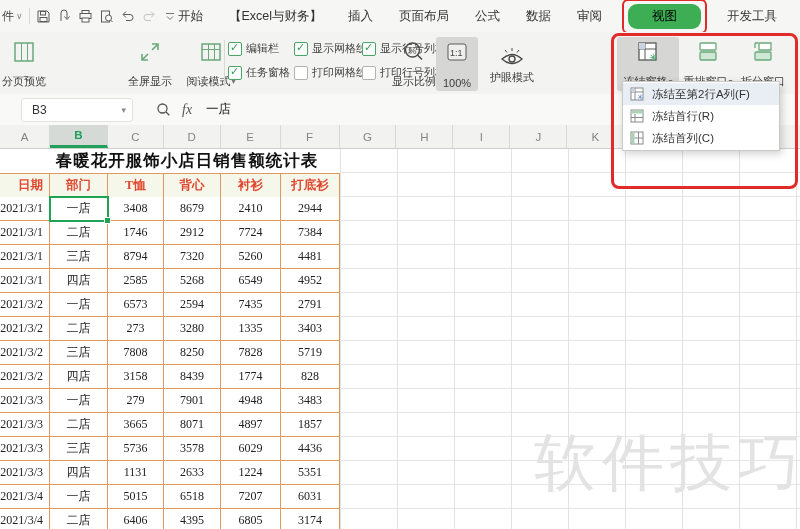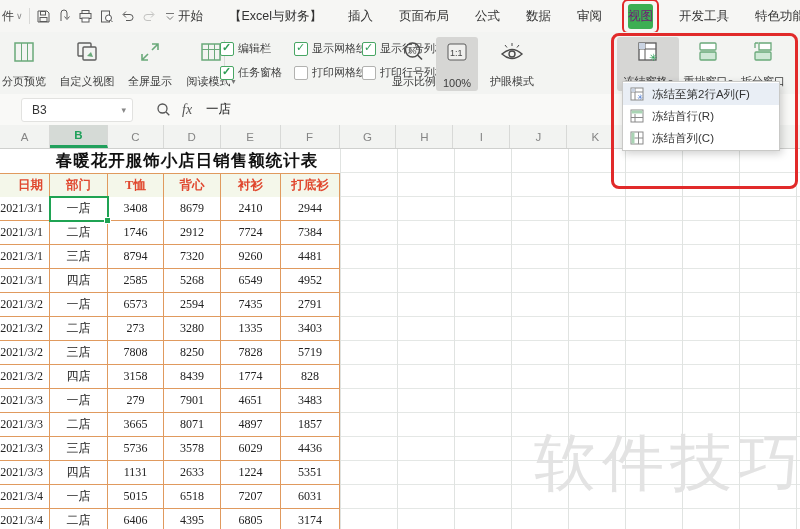--- a/index.html
+++ b/index.html
@@ -9,47 +9,47 @@
   #menubar{position:absolute;left:0;top:0;width:800px;height:32px;background:#f6f6f4;
            display:flex;align-items:center;border-bottom:1px solid #e3e3e1;}
   .qat{display:flex;align-items:center;gap:6px;width:176px;flex:0 0 auto;padding-left:2px;}
   .qat .filemenu{display:flex;align-items:center;gap:2px;color:#444;font-size:12px;}
   .qat .chev{font-size:9px;color:#888;}
   .vbar{width:1px;height:16px;background:#d8d8d6;}
   .qicon{width:17px;height:17px;display:flex;align-items:center;justify-content:center;}
   .qicon svg{display:block;}
   .tabs{display:flex;align-items:center;gap:26px;}
   .tab{font-size:12.5px;color:#333;white-space:nowrap;cursor:default;}
-  .tab.active{position:relative;background:#3dae53;color:#701a75;padding:4px 0;border-radius:3px;}
+  .tab.active{position:relative;background:#3dae53;color:#000000;padding:4px 24px;border-radius:9px;}
   .tab.active::after{content:"";position:absolute;left:-6px;top:-5px;right:-6px;bottom:-5px;
                      border:2px solid #e12a2a;border-radius:6px;pointer-events:none;}
   #searchzone{margin-left:auto;display:flex;align-items:center;gap:3px;padding-right:0;overflow:hidden;width:26px;}
   
   #ribbon{position:absolute;left:0;top:32px;width:800px;height:62px;background:#f3f4f2;
           border-bottom:1px solid #d9dad8;}
   .bigbtn{position:absolute;top:5px;height:50px;display:flex;flex-direction:column;align-items:center;
           justify-content:space-between;padding:2px 1px;border-radius:3px;}
   .bigbtn .lbl{font-size:11px;color:#3c3c3c;white-space:nowrap;display:flex;align-items:center;gap:1px;}
   .bigbtn .dd{font-size:8px;color:#777;}
   .bigbtn.pressed{background:#d6d6d4;}
   .icon24{height:26px;display:flex;align-items:center;justify-content:center;}
   #b-pagebreak{left:-6px;width:58px;}
   #b-customview{left:54px;width:64px;}
   #b-fullscreen{left:120px;width:58px;}
   #b-readmode{left:180px;width:60px;}
   #b-zoomscale{left:386px;width:54px;}
   #b-100{left:436px;width:40px;}
-  #b-eyecare{left:482px;width:58px;}
+  #b-eyecare{left:482px;width:58px;justify-content:center;}
   #b-freeze{left:617px;width:60px;}
   #b-rearrange{left:679px;width:56px;}
   #b-split{left:737px;width:50px;}
   #b-newwin{left:787px;width:50px;}
   .vsep{position:absolute;top:8px;width:1px;height:46px;background:#d9d9d7;}
   .cbcol{position:absolute;top:9px;display:flex;flex-direction:column;gap:9px;}
-  #cbcol1{left:220px;font-family:Liberation Serif, serif;} #cbcol2{left:294px;} #cbcol3{left:362px;}
+  #cbcol1{left:228px;} #cbcol2{left:294px;} #cbcol3{left:362px;}
   .cb{display:flex;align-items:center;gap:4px;font-size:11px;color:#424242;white-space:nowrap;}
   .box{width:12px;height:12px;border:1px solid #b2b2b0;background:#fff;border-radius:2px;position:relative;flex:0 0 auto;}
   .cb.checked .box{border-color:#48a664;}
   .cb.checked .box::after{content:"✓";position:absolute;left:1px;top:-2px;font-size:11px;font-weight:bold;color:#2f9e56;}
   
   #formulabar{position:absolute;left:0;top:94px;width:800px;height:31px;background:#f9f9f7;
               border-bottom:1px solid #dcdcda;display:flex;align-items:center;padding-left:17px;}
   #namebox{width:100px;height:22px;margin-left:4px;background:#fff;border:1px solid #e2e2e0;border-radius:3px;
            display:flex;align-items:center;font-size:12px;color:#333;padding-left:10px;}
   #namebox .chev{margin-left:auto;margin-right:6px;font-size:9px;color:#888;}
@@ -177,30 +177,20 @@
   <div class="bigbtn" id="b-pagebreak">
     <span class="icon24">
         <svg width="24" height="24" viewBox="0 0 24 24">
           <rect x="3" y="3" width="18" height="18" fill="none" stroke="#6aa97a" stroke-width="1.5"></rect>
           <line x1="9.5" y1="3" x2="9.5" y2="21" stroke="#6aa97a"></line>
           <line x1="15.5" y1="3" x2="15.5" y2="21" stroke="#6aa97a"></line>
         </svg>
       </span>
     <span class="lbl">分页预览</span>
   </div>
-  <div class="bigbtn" id="b-customview">
-    <span class="icon24">
-        <svg width="24" height="24" viewBox="0 0 24 24">
-          <rect x="3" y="3" width="13" height="13" rx="1" fill="none" stroke="#5f5f5f" stroke-width="1.4"></rect>
-          <rect x="8" y="7" width="13" height="13" rx="1" fill="#f3f4f2" stroke="#5f5f5f" stroke-width="1.4"></rect>
-          <path d="M12 16l4-4 2 5z" fill="#6aa97a"></path>
-        </svg>
-      </span>
-    <span class="lbl">自定义视图</span>
-  </div>
   <div class="bigbtn" id="b-fullscreen">
     <span class="icon24">
         <svg width="24" height="24" viewBox="0 0 24 24">
           <path d="M14 4h6v6M20 4l-6 6" fill="none" stroke="#6aa97a" stroke-width="1.6"></path>
           <path d="M10 20H4v-6M4 20l6-6" fill="none" stroke="#6aa97a" stroke-width="1.6"></path>
         </svg>
       </span>
     <span class="lbl">全屏显示</span>
   </div>
   <div class="bigbtn" id="b-readmode">
@@ -389,21 +379,21 @@
             <div class="td">1746</div>
             <div class="td">2912</div>
             <div class="td">7724</div>
             <div class="td">7384</div>
           </div>
           <div class="tr">
             <div class="td">2021/3/1</div>
             <div class="td">三店</div>
             <div class="td">8794</div>
             <div class="td">7320</div>
-            <div class="td">9260</div>
+            <div class="td">5260</div>
             <div class="td">4481</div>
           </div>
           <div class="tr">
             <div class="td">2021/3/1</div>
             <div class="td">四店</div>
             <div class="td">2585</div>
             <div class="td">5268</div>
             <div class="td">6549</div>
             <div class="td">4952</div>
           </div>
@@ -437,21 +427,21 @@
             <div class="td">3158</div>
             <div class="td">8439</div>
             <div class="td">1774</div>
             <div class="td">828</div>
           </div>
           <div class="tr">
             <div class="td">2021/3/3</div>
             <div class="td">一店</div>
             <div class="td">279</div>
             <div class="td">7901</div>
-            <div class="td">4651</div>
+            <div class="td">4948</div>
             <div class="td">3483</div>
           </div>
           <div class="tr">
             <div class="td">2021/3/3</div>
             <div class="td">二店</div>
             <div class="td">3665</div>
             <div class="td">8071</div>
             <div class="td">4897</div>
             <div class="td">1857</div>
           </div>

